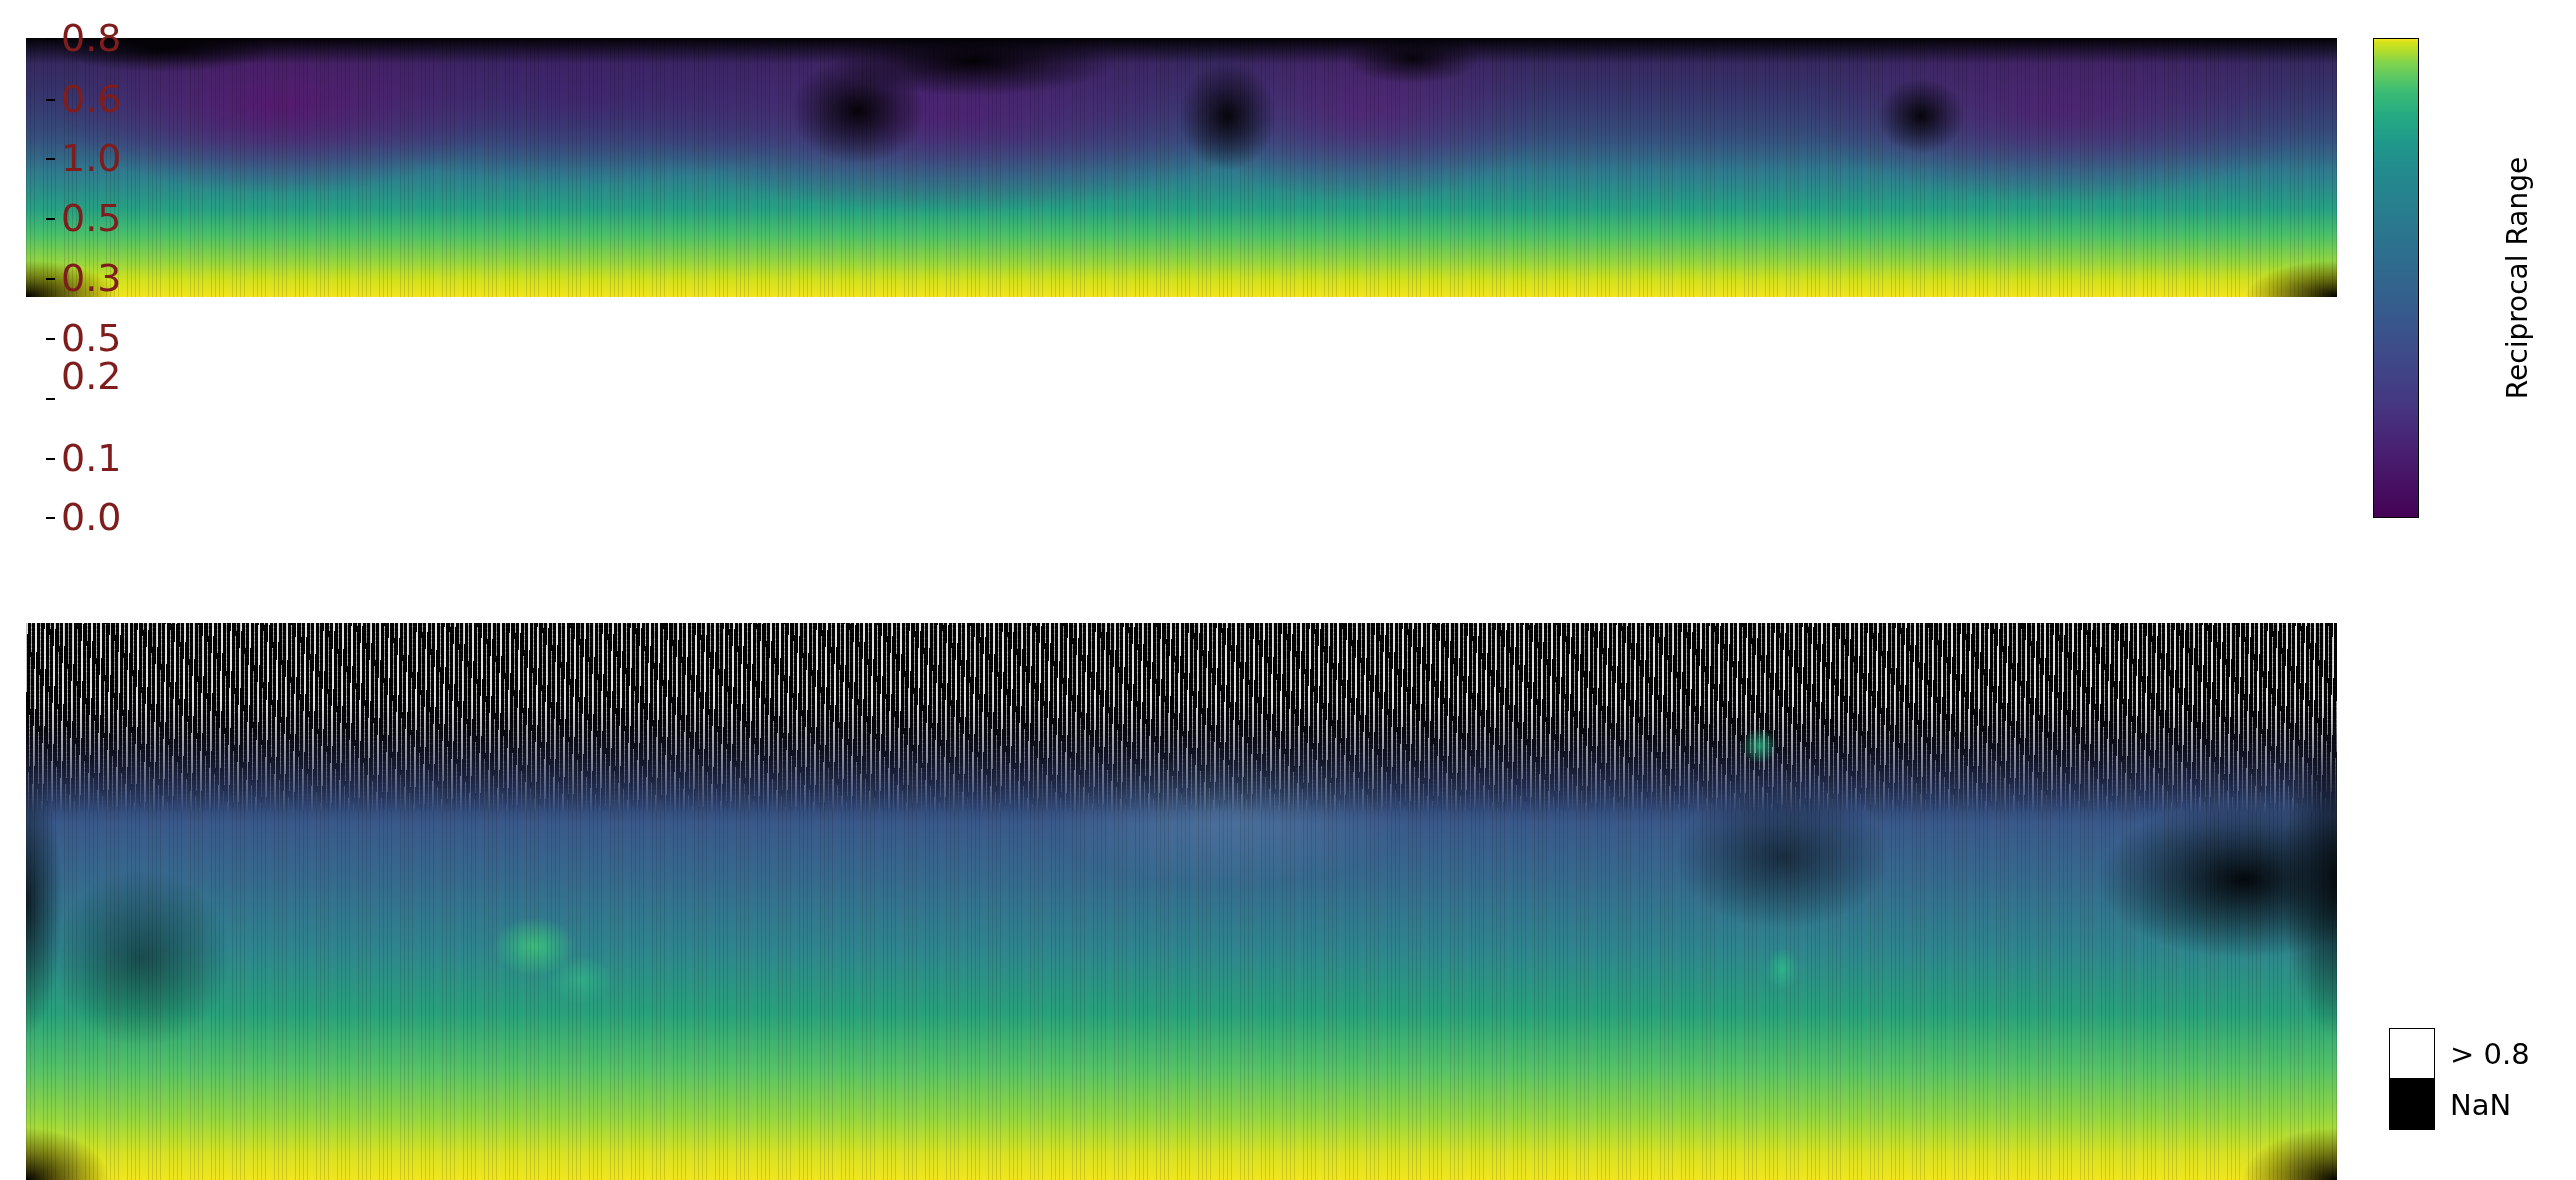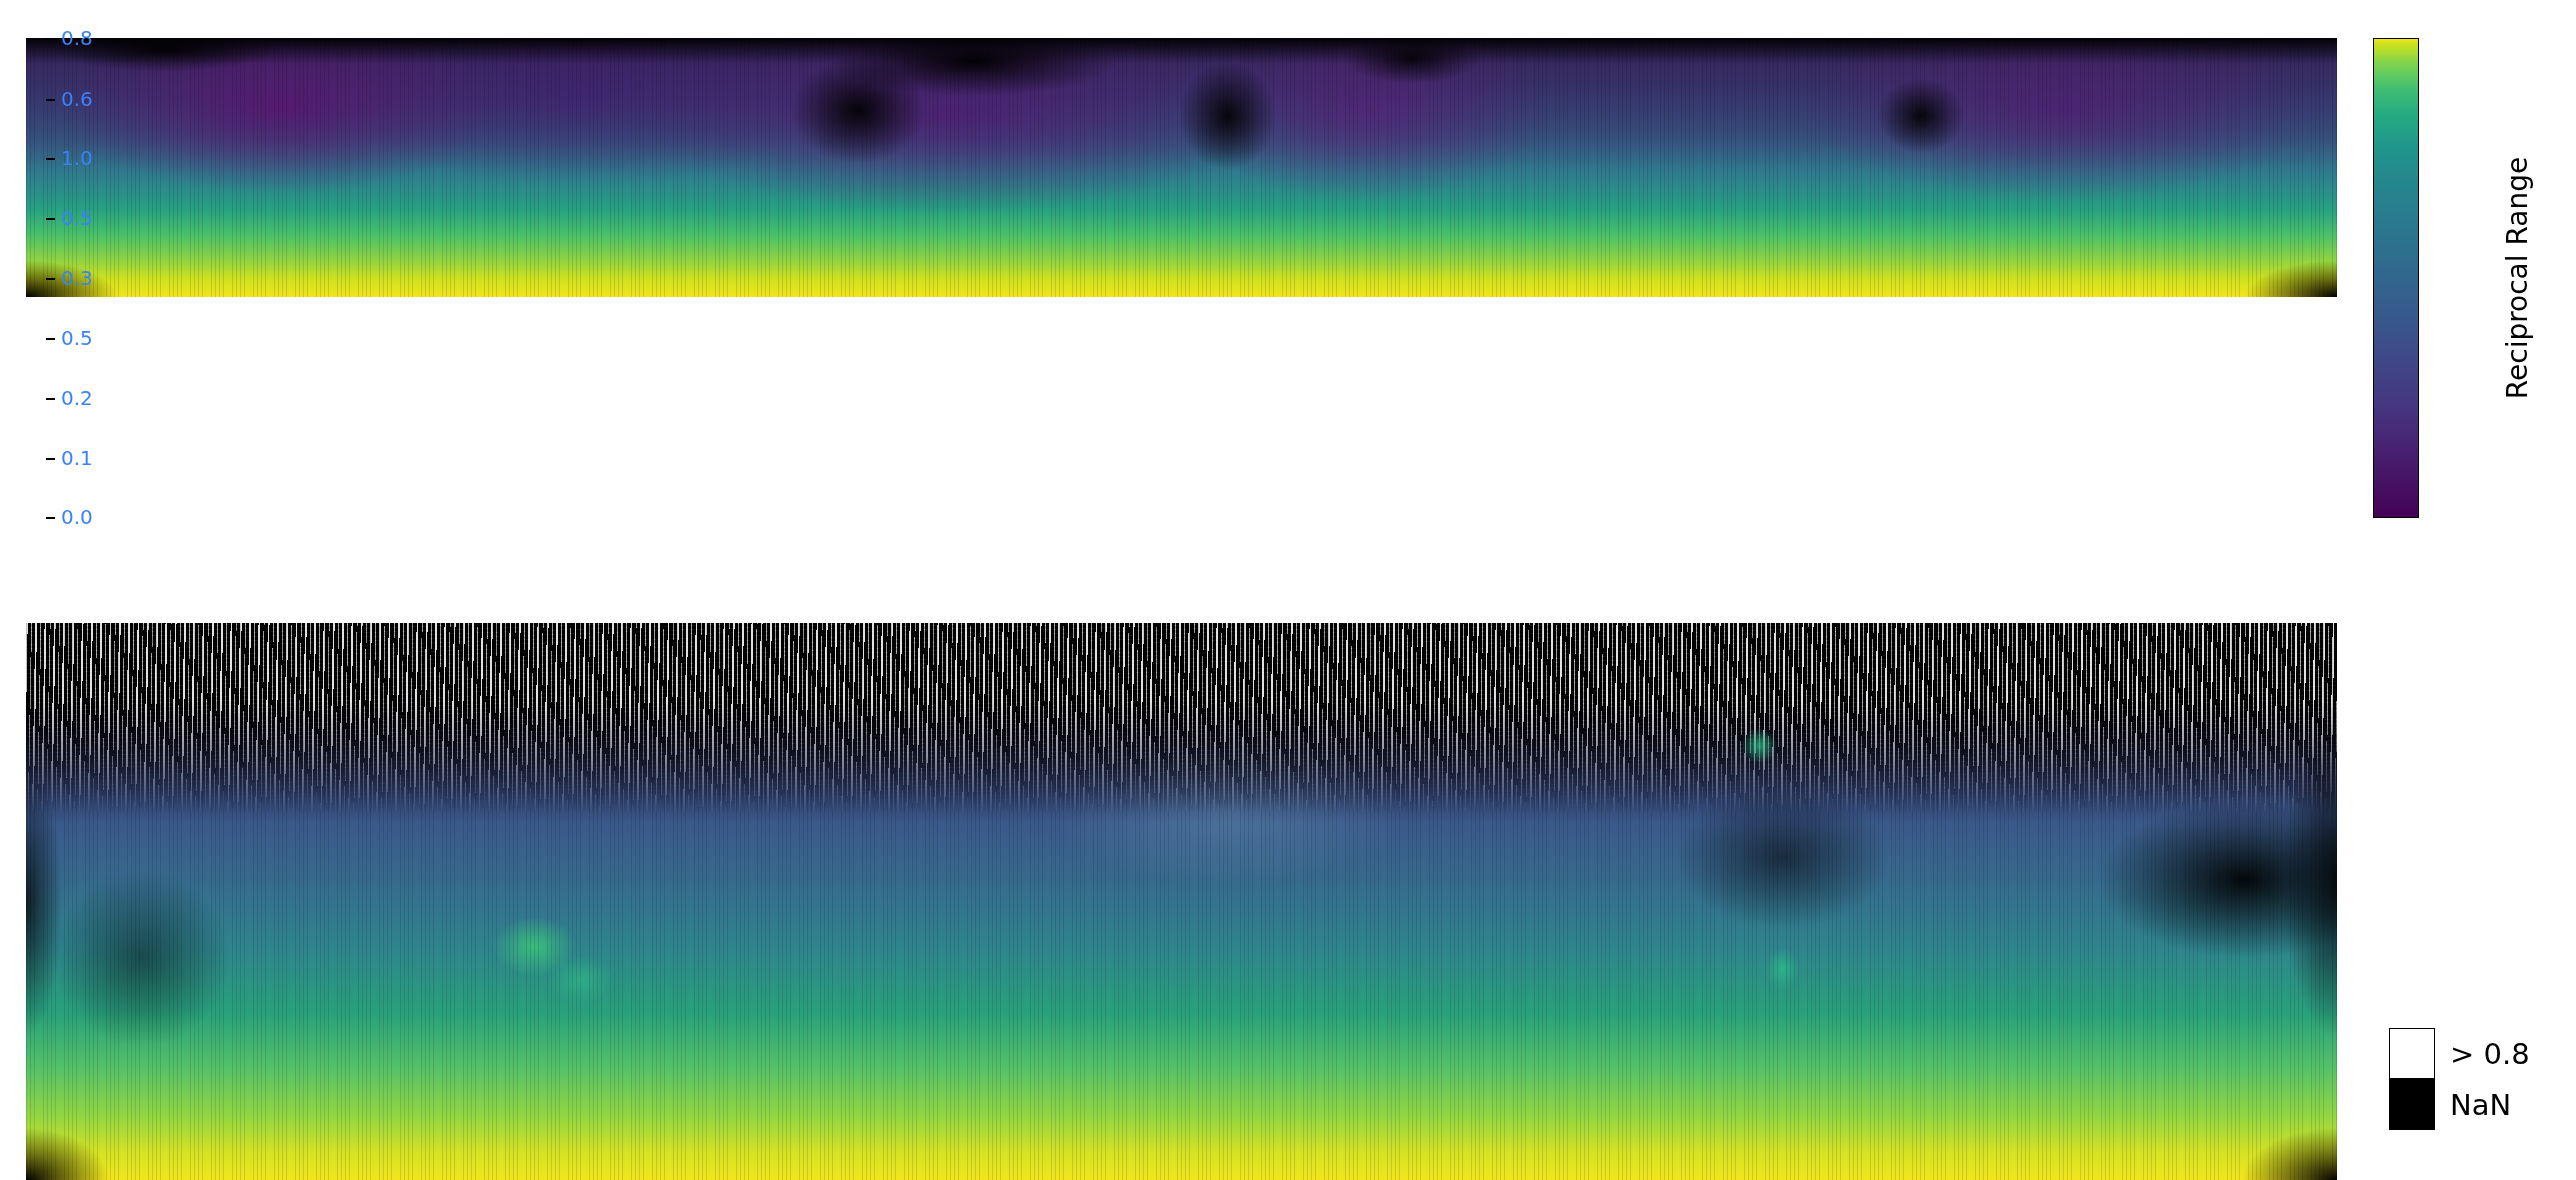--- a/index.html
+++ b/index.html
@@ -166,21 +166,21 @@
   #colorbar-outline {
     position: absolute; left: 0; top: 0; width: 100%; height: 100%;
     border: 1.7px solid #000000; box-sizing: border-box; pointer-events: none;
   }
   .cb-tick {
     position: absolute; left: 46px; width: 9.3px; height: 0;
     border-top: 2.5px solid #000000;
   }
   .cb-ticklabel {
     position: absolute; left: 61px;
-    font-size: 20px; color: #3b82f6; line-height: 1;
+    font-size: 38px; color: #7f1d1d; line-height: 1;
     transform: translateY(-50%); white-space: nowrap;
     font-family: "DejaVu Sans", sans-serif;
   }
   #colorbar-axis-label {
     position: absolute;
     left: 2501px; top: 38px;
     width: 480px; height: 34px;
     transform-origin: 0 0;
     transform: rotate(-90deg) translateX(-480px);
     text-align: center;
@@ -243,21 +243,21 @@
     <div class="cb-tick" style="top:398px"></div>
     <div class="cb-tick" style="top:458px"></div>
     <div class="cb-tick" style="top:517px"></div>
 
     <div class="cb-ticklabel" style="top:38px">0.8</div>
     <div class="cb-ticklabel" style="top:99px">0.6</div>
     <div class="cb-ticklabel" style="top:158px">1.0</div>
     <div class="cb-ticklabel" style="top:218px">0.5</div>
     <div class="cb-ticklabel" style="top:278px">0.3</div>
     <div class="cb-ticklabel" style="top:338px">0.5</div>
-    <div class="cb-ticklabel" style="top:398px">0.2</div>
+    <div class="cb-ticklabel" style="top:376px">0.2</div>
     <div class="cb-ticklabel" style="top:458px">0.1</div>
     <div class="cb-ticklabel" style="top:517px">0.0</div>
   </div>
 
   <div id="colorbar-axis-label">Reciprocal Range</div>
 
   <div id="legend">
     <div class="legend-row" style="top:0px">
       <div class="legend-swatch" style="background:#ffffff"></div>
       <div class="legend-label">&gt; 0.8</div>

